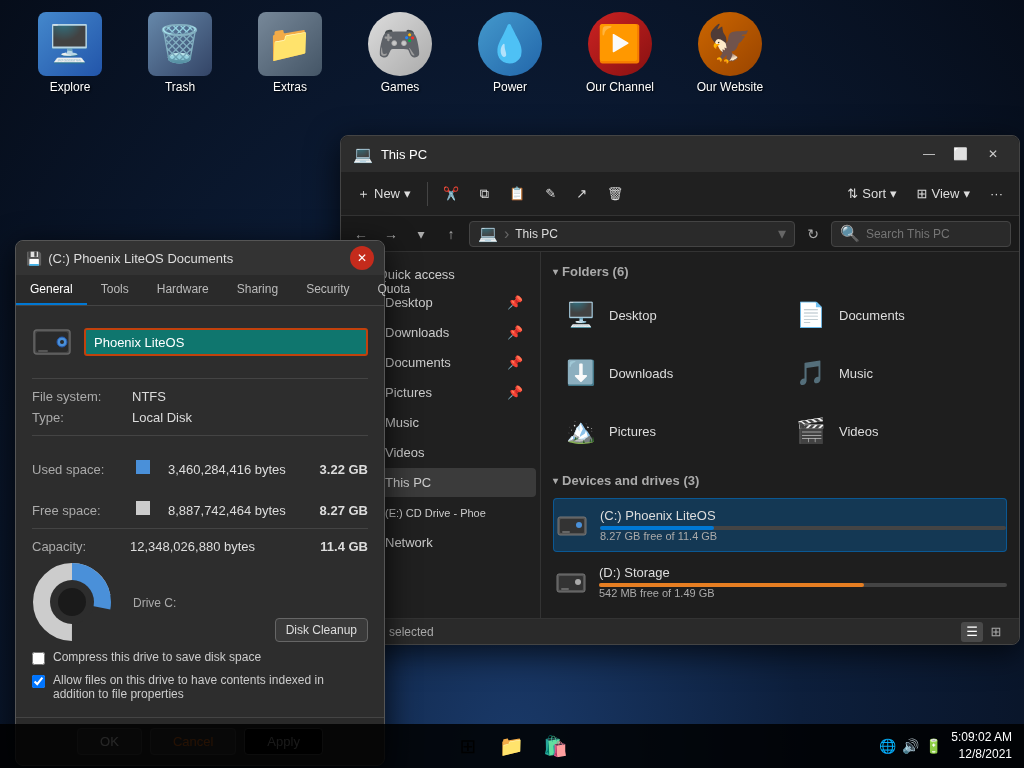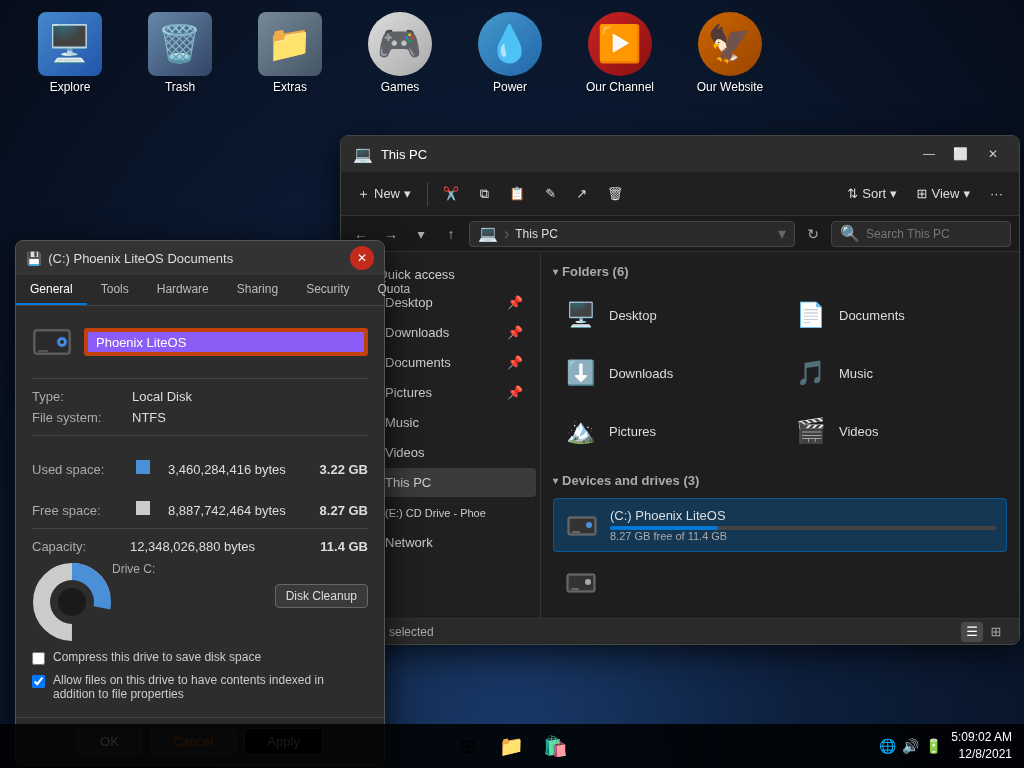--- a/index.html
+++ b/index.html
@@ -317,26 +317,27 @@
       display: flex;
       align-items: center;
       justify-content: center;
       font-size: 24px;
     }
     .drives-section { margin-top: 8px; }
     .drive-item {
       display: flex;
       align-items: center;
       gap: 10px;
-      padding: 8px 10px;
+      padding: 8px 0;
       border-radius: 4px;
       cursor: pointer;
       color: #ddd;
       font-size: 13px;
       margin-bottom: 4px;
+      justify-content: center;
     }
     .drive-item.selected { background: rgba(0, 120, 212, 0.3); border: 1px solid rgba(0,120,212,0.5); }
     .drive-icon {
       width: 36px;
       height: 36px;
       display: flex;
       align-items: center;
       justify-content: center;
       font-size: 20px;
     }
@@ -454,22 +455,22 @@
     .props-drive-icon {
       width: 40px;
       height: 40px;
       display: flex;
       align-items: center;
       justify-content: center;
       font-size: 28px;
     }
     .props-name-input {
       flex: 1;
-      background: #8b5cf6;
-      border: 4px solid #c2410c;
+      background: #0f766e;
+      border: 2px solid #c2410c;
       border-radius: 3px;
       color: #fff;
       font-size: 13px;
       padding: 4px 8px;
       height: 28px;
       outline: none;
     }
     .props-row {
       display: flex;
       align-items: center;
@@ -803,20 +804,27 @@
 
         <div class="drive-item">
           <div class="drive-icon">
             <svg width="32" height="32" viewBox="0 0 32 32">
               <rect x="2" y="8" width="28" height="18" rx="2" fill="#555" stroke="#777" stroke-width="1"></rect>
               <rect x="4" y="10" width="24" height="14" rx="1" fill="#333"></rect>
               <rect x="6" y="22" width="8" height="2" rx="1" fill="#666"></rect>
               <circle cx="23" cy="16" r="3" fill="#aaa"></circle>
             </svg>
           </div>
+          <div class="drive-info">
+            <div class="drive-name">(D:) Storage</div>
+            <div class="drive-bar-bg">
+              <div class="drive-bar-fill fill-orange" style="width:65%;"></div>
+            </div>
+            <div class="drive-space">542 MB free of 1.49 GB</div>
+          </div>
         </div>
 
         <div class="drive-item">
           
           
         </div>
       </div>
     </div>
 
     <div class="explorer-statusbar">
@@ -852,26 +860,26 @@
             <rect x="4" y="10" width="32" height="20" rx="2" fill="#2a2a2a"></rect>
             <rect x="6" y="28" width="10" height="2" rx="1" fill="#555"></rect>
             <circle cx="30" cy="20" r="5" fill="#4a90d9" stroke="#2255aa" stroke-width="1"></circle>
             <circle cx="30" cy="20" r="2" fill="#2a2a2a"></circle>
           </svg>
         </div>
         <input class="props-name-input" type="text" value="Phoenix LiteOS" style="">
       </div>
       <div class="props-divider"></div>
       <div class="props-row">
+        <span class="props-label">File system:</span>
+        <span class="props-value">NTFS</span>
+      </div>
+      <div class="props-row">
         <span class="props-label">Type:</span>
         <span class="props-value">Local Disk</span>
-      </div>
-      <div class="props-row">
-        <span class="props-label">File system:</span>
-        <span class="props-value">NTFS</span>
       </div>
       <div class="props-divider"></div>
       <div class="props-space-row">
         <span class="props-space-label">Used space:</span>
         <span class="props-space-icon used-icon"></span>
         <span class="props-space-bytes">3,460,284,416 bytes</span>
         <span class="props-space-size">3.22 GB</span>
       </div>
       <div class="props-space-row">
         <span class="props-space-label">Free space:</span>
@@ -879,21 +887,21 @@
         <span class="props-space-bytes">8,887,742,464 bytes</span>
         <span class="props-space-size">8.27 GB</span>
       </div>
       <div class="props-divider"></div>
       <div class="props-cap-row">
         <span class="props-cap-label">Capacity:</span>
         <span class="props-space-bytes">12,348,026,880 bytes</span>
         <span class="props-space-size">11.4 GB</span>
       </div>
 
-      <div style="display:flex;align-items:flex-start;gap:0;margin:8px 0;">
+      <div style="display:flex;align-items:flex-end;gap:21px;margin:8px 0;">
         <div style="position:relative;width:80px;height:80px;">
           <svg width="80" height="80" viewBox="0 0 80 80">
 
             <circle cx="40" cy="40" r="30" fill="none" stroke="#ccc" stroke-width="18" stroke-dasharray="135.7 188.5" stroke-dashoffset="-47.1"></circle>
 
             <circle cx="40" cy="40" r="30" fill="none" stroke="#4a90d9" stroke-width="18" stroke-dasharray="52.8 188.5" stroke-dashoffset="0" transform="rotate(-90 40 40)"></circle>
 
             <circle cx="40" cy="40" r="22" fill="#2d2d2d"></circle>
             <circle cx="40" cy="40" r="14" fill="#1a1a1a"></circle>
           </svg>

